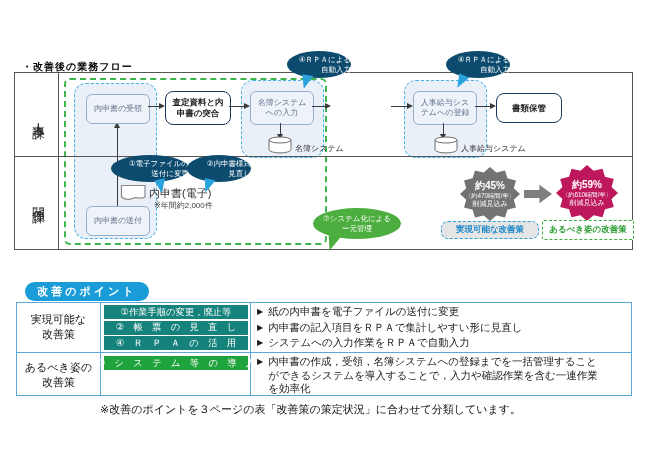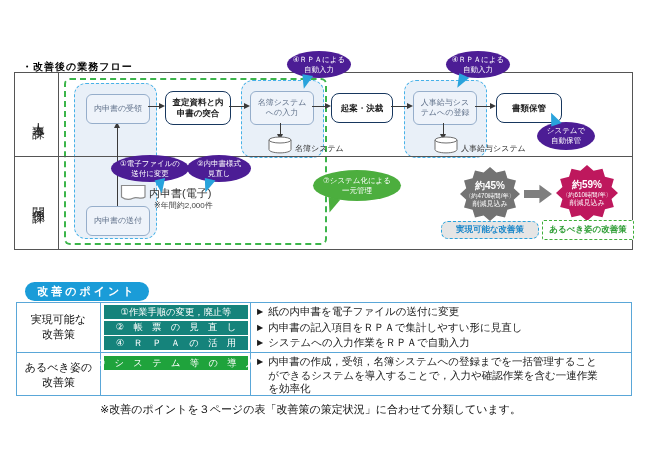--- a/index.html
+++ b/index.html
@@ -39,22 +39,22 @@
              border-bottom:6px solid #3a3a3a;border-left:3.5px solid transparent;border-right:3.5px solid transparent;}
 
   
   .sysname{position:absolute;font-size:8px;color:#333;z-index:3;white-space:nowrap;}
   .doc-label{position:absolute;font-size:11px;color:#333;z-index:3;white-space:nowrap;}
   .doc-note{position:absolute;font-size:8px;color:#444;z-index:3;white-space:nowrap;}
 
   
   .callout{position:absolute;z-index:6;border-radius:50%;color:#fff;display:flex;flex-direction:column;
            align-items:center;justify-content:center;text-align:center;font-size:7.5px;line-height:1.3;white-space:nowrap;}
-  .callout.blue{background:#4c1d95;}
-  .callout.green{background:#4cae3e;}
+  .callout.blue{background:#0c4a6e;align-items:flex-end;}
+  .callout.green{background:#4cae3e;margin-top:38px;}
   .ctail{position:absolute;width:0;height:0;}
   .ctail.down-b{border-left:4px solid transparent;border-right:7px solid transparent;border-top:14px solid #29a3dc;}
   .ctail.down-g{border-left:4px solid transparent;border-right:8px solid transparent;border-top:15px solid #4cae3e;}
   .ctail.up-b{border-left:4px solid transparent;border-right:7px solid transparent;border-bottom:13px solid #29a3dc;}
 
   
   .sb{position:absolute;z-index:4;color:#fff;display:flex;flex-direction:column;align-items:center;justify-content:center;
       text-align:center;line-height:1.2;
       clip-path:polygon(100% 50%,89.6% 60.6%,93.3% 75%,79% 79%,75% 93.3%,60.6% 89.6%,50% 100%,39.4% 89.6%,25% 93.3%,21% 79%,6.7% 75%,10.4% 60.6%,0% 50%,10.4% 39.4%,6.7% 25%,21% 21%,25% 6.7%,39.4% 10.4%,50% 0%,60.6% 10.4%,75% 6.7%,79% 21%,93.3% 25%,89.6% 39.4%);}
   .sb.blue{background:#737373;}
@@ -108,23 +108,20 @@
       <span>内申書の受領</span>
     </div>
     <div class="pbox dark" style="left:150px;top:18px;width:64px;height:32px;">
       <span>査定資料と内</span>
       <span>申書の突合</span>
     </div>
     <div class="pbox light" style="left:235px;top:18px;width:62px;height:32px;">
       <span>名簿システム</span>
       <span>への入力</span>
     </div>
-    <div class="pbox dark" style="left:316px;top:20px;width:60px;height:28px;">
-      <span>起案・決裁</span>
-    </div>
     <div class="pbox light" style="left:398px;top:18px;width:62px;height:32px;">
       <span>人事給与シス</span>
       <span>テムへの登録</span>
     </div>
     <div class="pbox dark" style="left:481px;top:20px;width:64px;height:28px;">
       <span>書類保管</span>
     </div>
 
     <div class="pbox light" style="left:71px;top:133px;width:62px;height:28px;">
       <span>内申書の送付</span>
@@ -161,25 +158,20 @@
     <div class="callout blue" style="left:272px;top:-22px;width:64px;height:27px;">
       <span>④ＲＰＡによる</span>
       <span>自動入力</span>
       <div class="ctail down-b" style="left:14px;bottom:-11px;transform:rotate(10deg);"></div>
     </div>
     <div class="callout blue" style="left:431px;top:-22px;width:64px;height:27px;">
       <span>④ＲＰＡによる</span>
       <span>自動入力</span>
       <div class="ctail down-b" style="left:10px;bottom:-11px;transform:rotate(24deg);"></div>
     </div>
-    <div class="callout blue" style="left:522px;top:49px;width:58px;height:28px;">
-      <span>システムで</span>
-      <span>自動保管</span>
-      <div class="ctail up-b" style="left:12px;top:-10px;transform:rotate(-18deg);"></div>
-    </div>
     <div class="callout blue" style="left:96px;top:82px;width:78px;height:27px;">
       <span>①電子ファイルの</span>
       <span>送付に変更</span>
       <div class="ctail down-b" style="right:22px;bottom:-11px;transform:rotate(-14deg);"></div>
     </div>
     <div class="callout blue" style="left:172px;top:82px;width:64px;height:27px;">
       <span>②内申書様式</span>
       <span>見直し</span>
       <div class="ctail down-b" style="left:16px;bottom:-11px;transform:rotate(14deg);"></div>
     </div>

